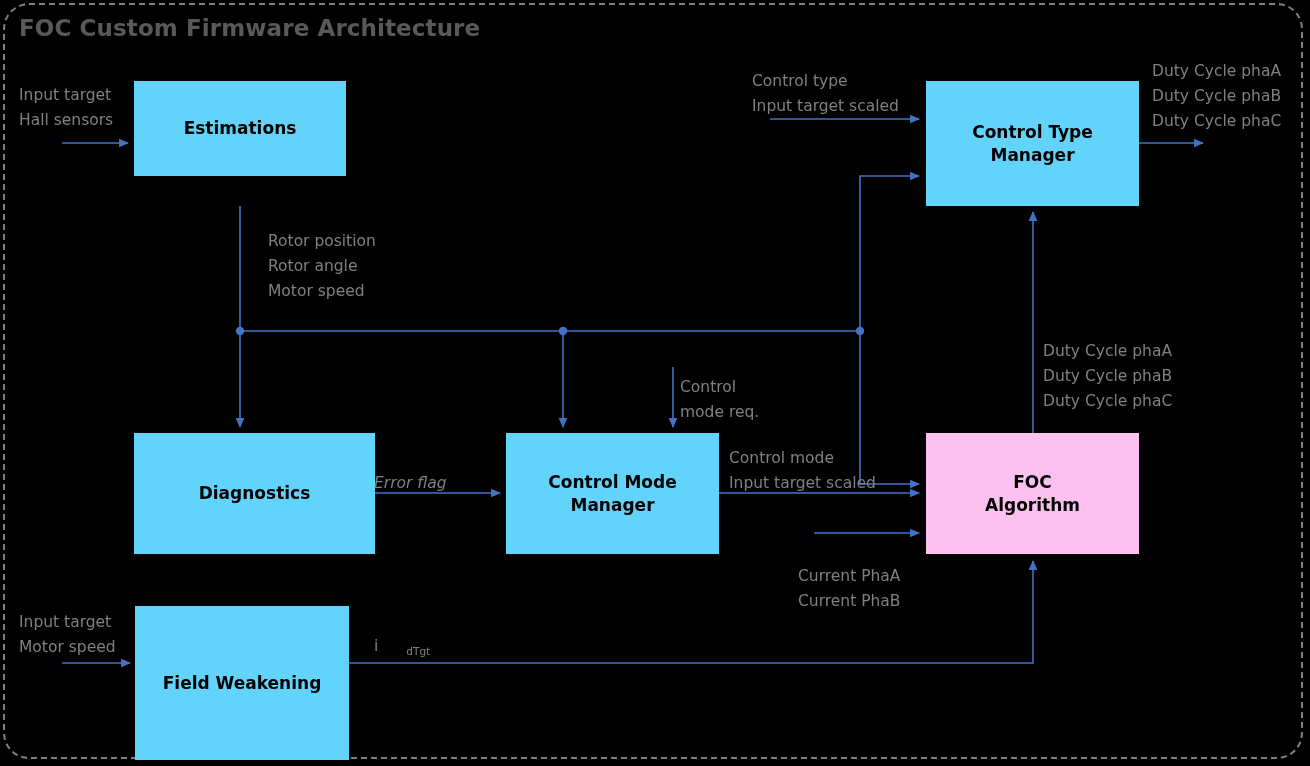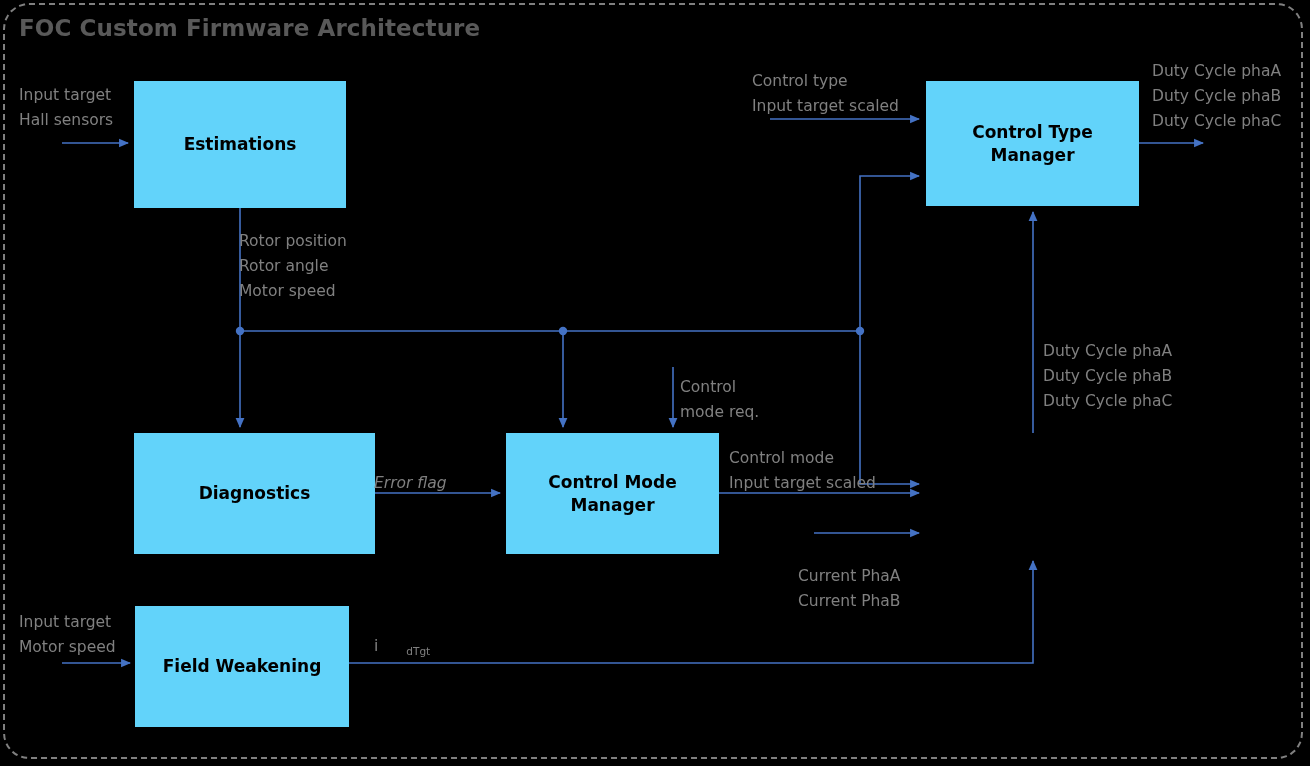--- a/index.html
+++ b/index.html
@@ -122,45 +122,48 @@
     <path class="wire" d="M 770 119 L 919 119" marker-end="url(#ar)"></path>
     <path class="wire" d="M 1139 143 L 1203 143" marker-end="url(#ar)"></path>
 
     <path class="wire" d="M 1033 433 L 1033 212" marker-end="url(#ar)"></path>
 
     <path class="wire" d="M 62 663 L 130 663" marker-end="url(#ar)"></path>
 
     <path class="wire" d="M 349 663 L 1033 663 L 1033 561" marker-end="url(#ar)"></path>
   </svg>
 
-  <div class="block cyan" style="left:134px; top:81px; width:212px; height:127px;">
+  <div class="block cyan" style="left:134px; top:81px; width:212px; height:95px;">
     <span>Estimations</span>
   </div>
 
   <div class="block cyan" style="left:926px; top:81px; width:213px; height:125px;">
     <span><span>Control Type</span><br><span>Manager</span></span>
   </div>
 
   <div class="block cyan" style="left:134px; top:433px; width:241px; height:121px;">
     <span>Diagnostics</span>
   </div>
 
   <div class="block cyan" style="left:506px; top:433px; width:213px; height:121px;">
     <span><span>Control Mode</span><br><span>Manager</span></span>
   </div>
 
+  <div class="block pink" style="left:926px; top:433px; width:213px; height:121px;">
+    <span><span>FOC</span><br><span>Algorithm</span></span>
+  </div>
 
-  <div class="block cyan" style="left:135px; top:606px; width:214px; height:121px;text-align:right;">
+  <div class="block cyan" style="left:135px; top:606px; width:214px; height:154px;text-align:right;">
     <span>Field Weakening</span>
   </div>
 
   <div class="lbl" style="left:19px; top:83px;">Input target
 Hall sensors</div>
 
-  <div class="lbl" style="left:239px; top:229px;">Rotor position
+  <div class="lbl" style="left:268px; top:229px;">Rotor position
 Rotor angle
 Motor speed</div>
 
   <div class="lbl" style="left:752px; top:69px;">Control type
 Input target scaled</div>
 
   <div class="lbl" style="left:1152px; top:59px;">Duty Cycle phaA
 Duty Cycle phaB
 Duty Cycle phaC</div>
 

